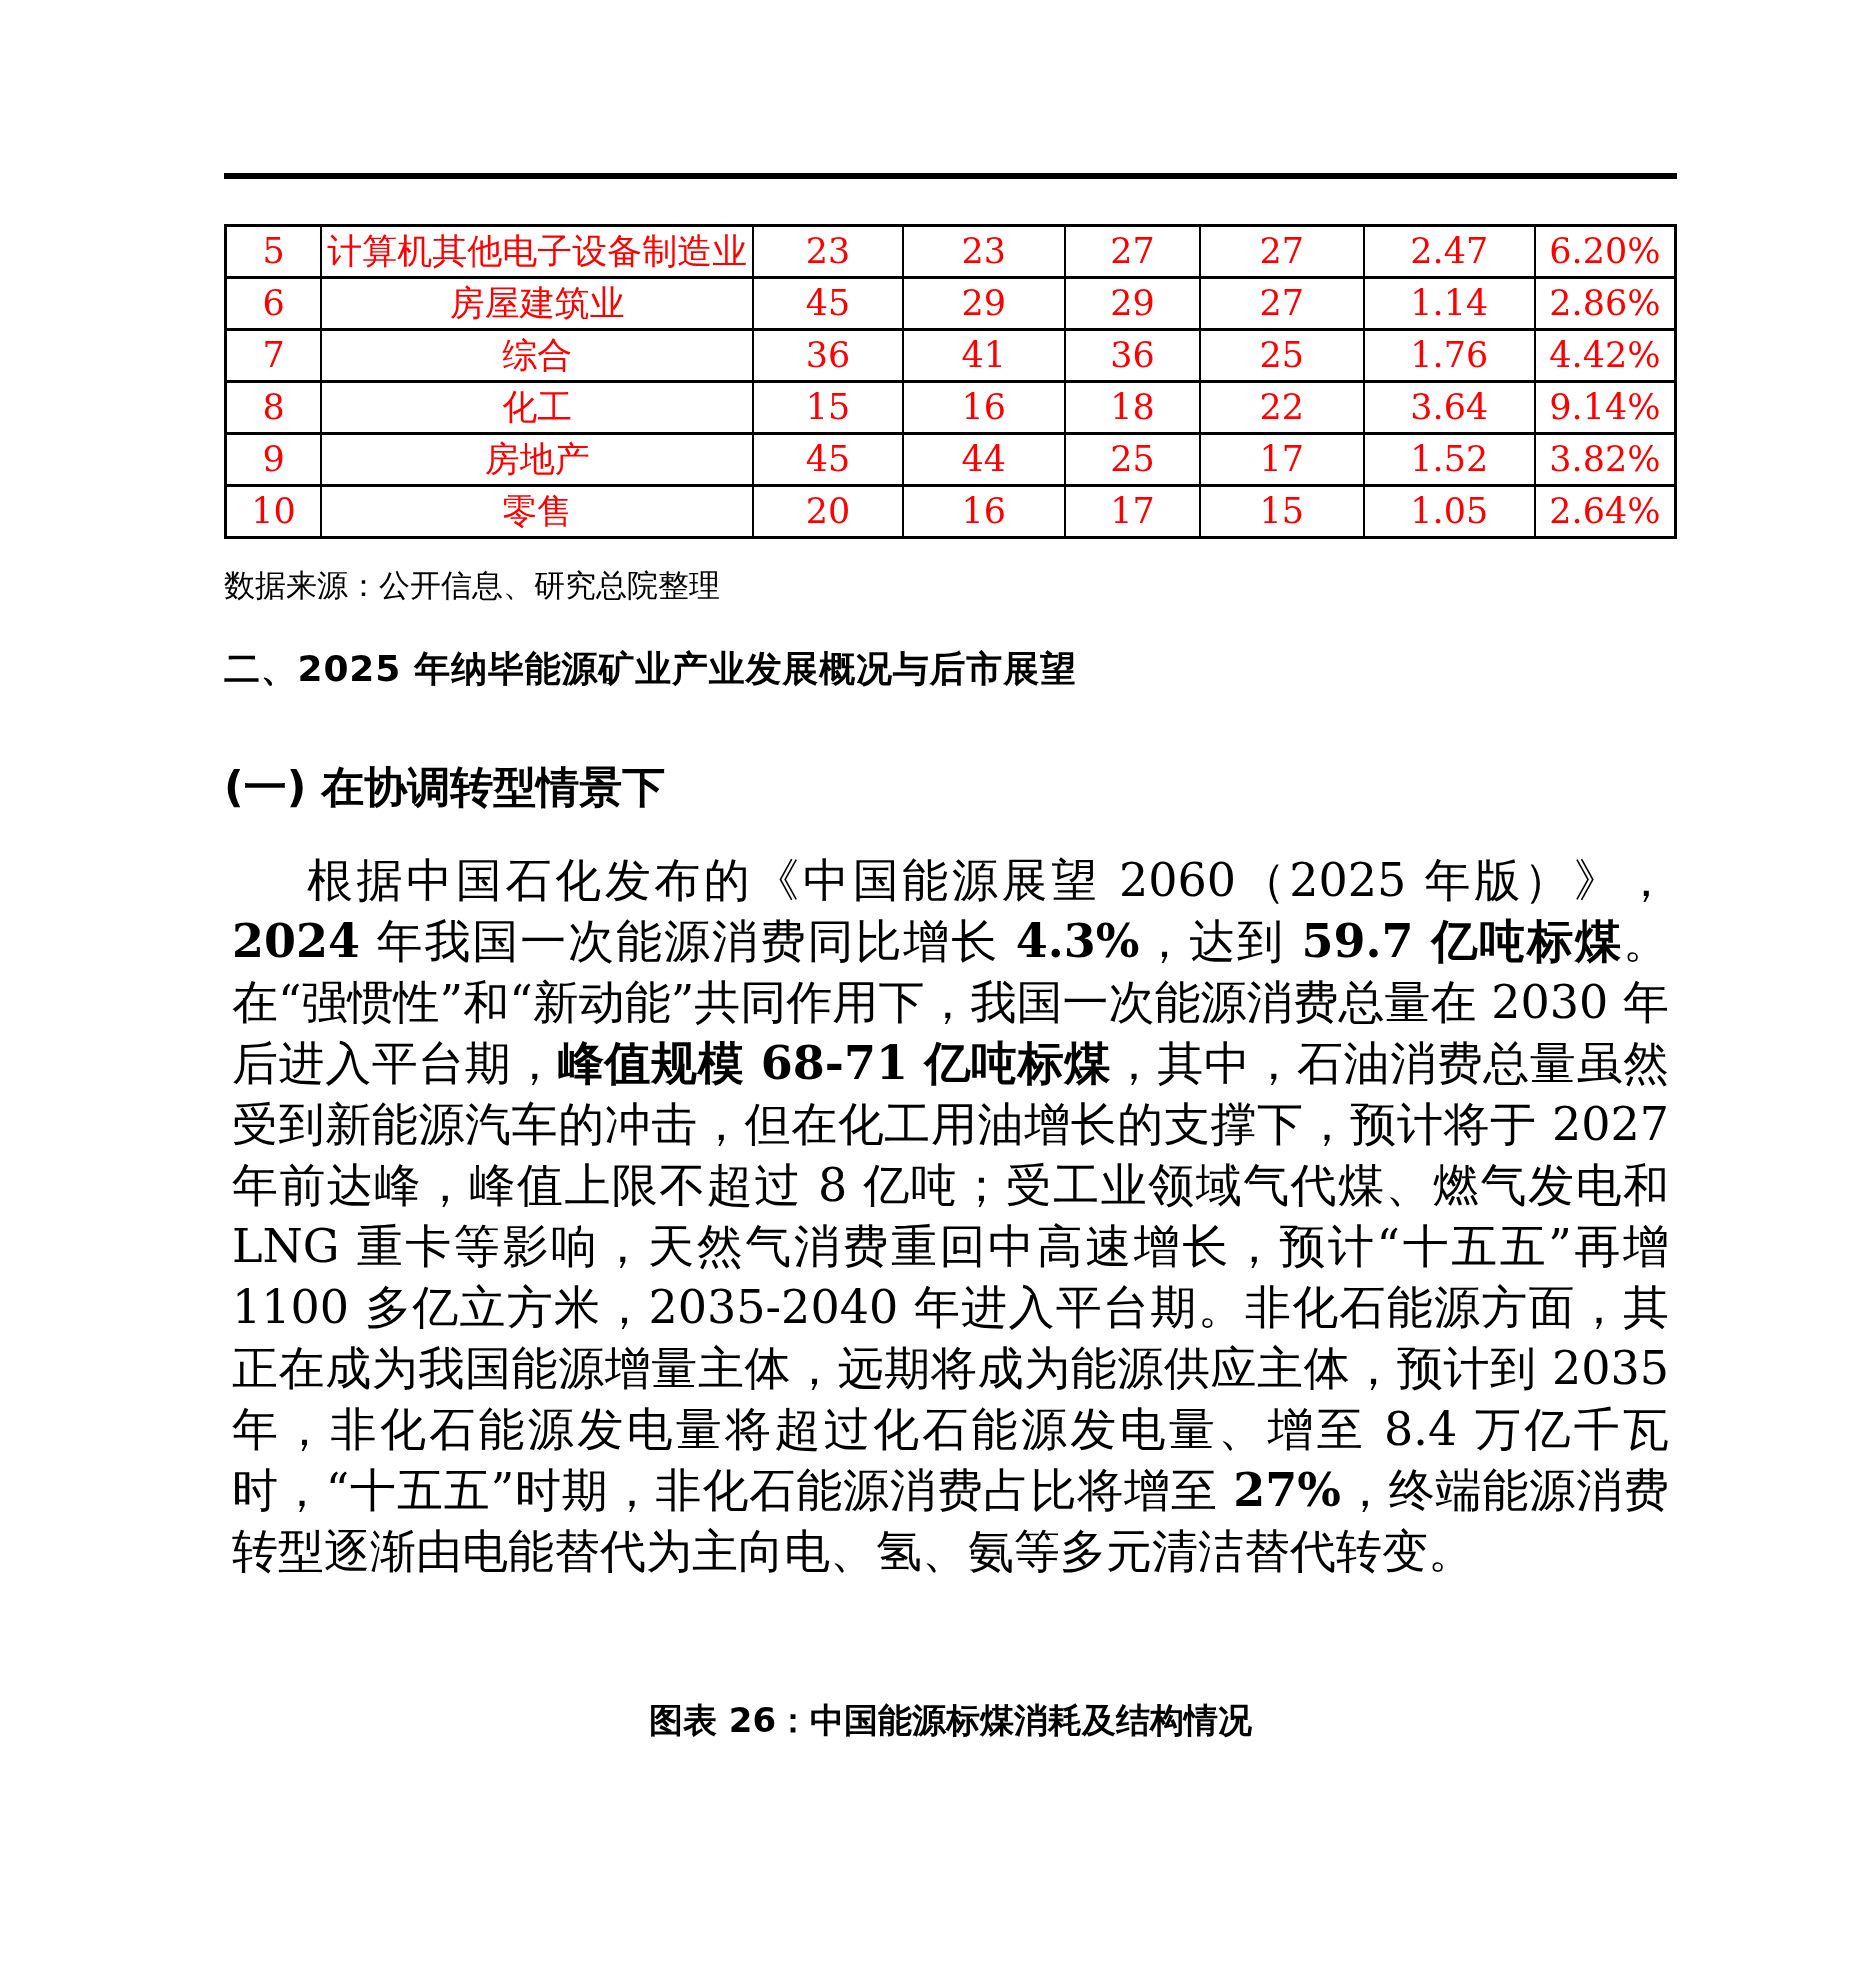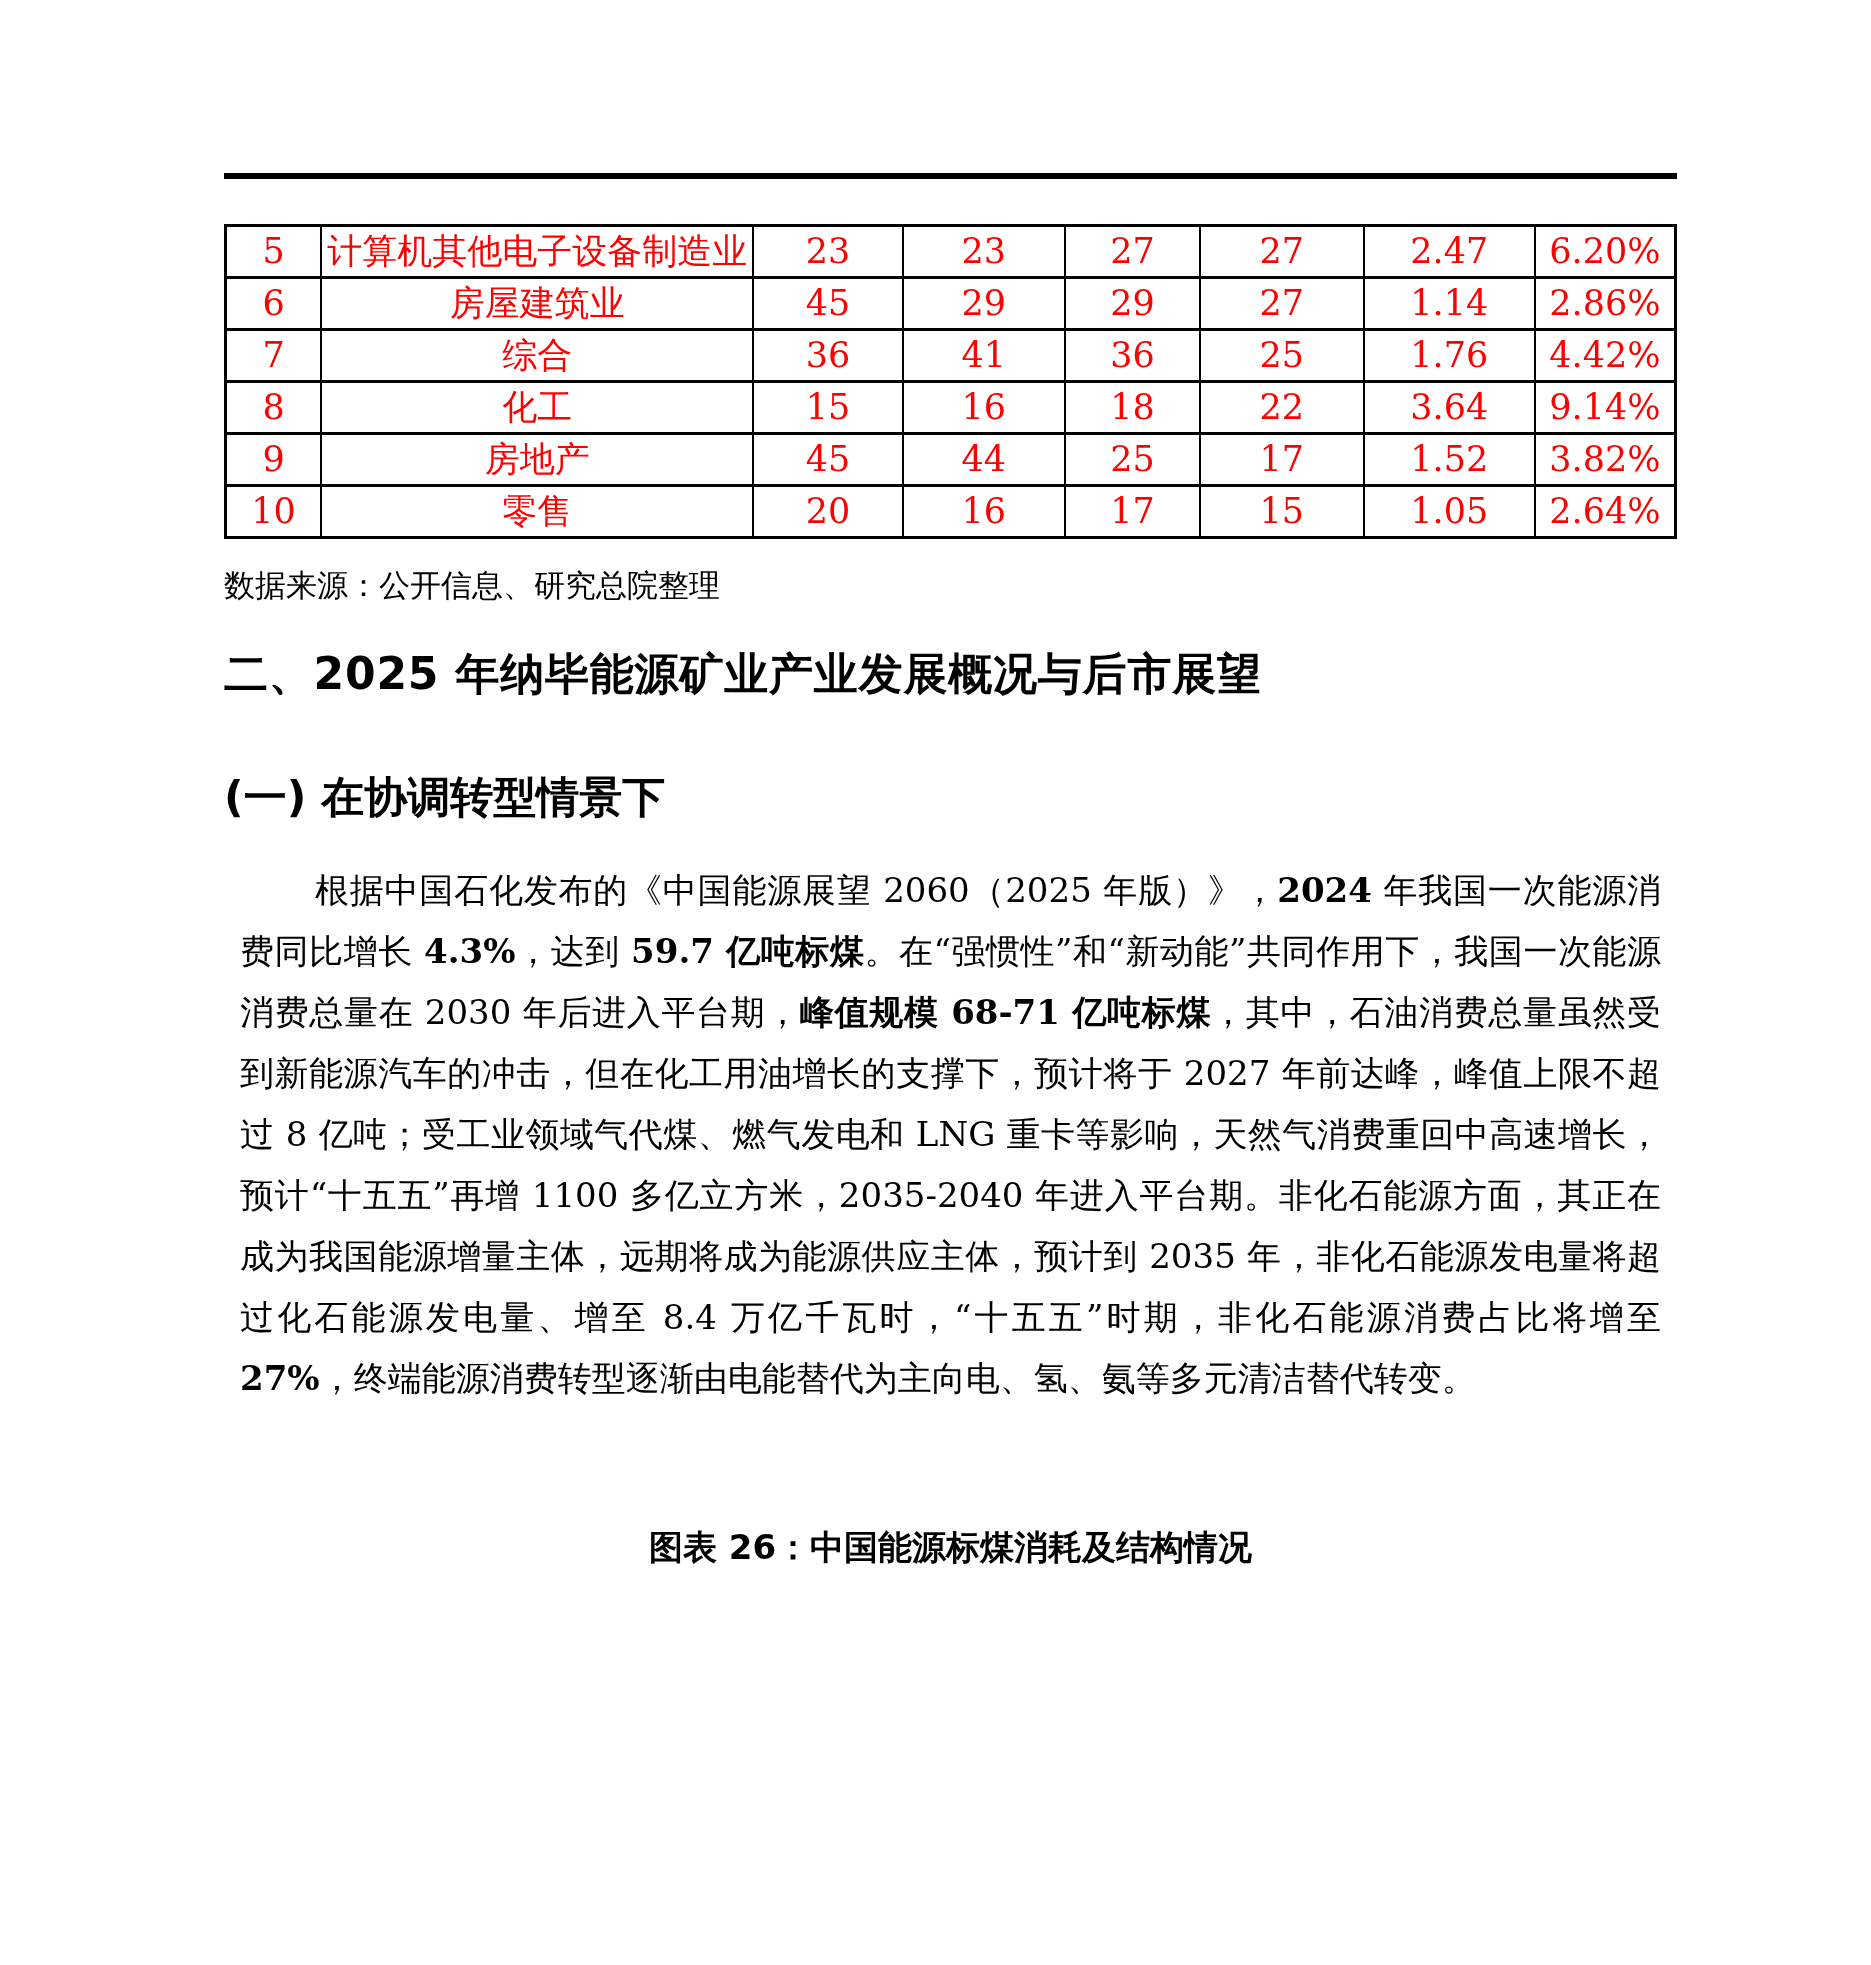--- a/index.html
+++ b/index.html
@@ -21,30 +21,30 @@
     border-top:3.5px solid #000;border-bottom:3.5px solid #000;
     height:39px;text-align:center;vertical-align:middle;
     font-size:35px;overflow:hidden;white-space:nowrap;
   }
   .t1{border:3.5px solid #000;}
 
   .caption{font-size:31px;line-height:46px;margin-top:23px;}
 
   .h1{
     font-family:"DejaVu Sans","Liberation Sans",sans-serif;font-weight:bold;
-    font-size:44px;line-height:1.25;margin-top:38px;letter-spacing:0.8px;
+    font-size:36px;line-height:1.25;margin-top:38px;letter-spacing:0.8px;
   }
   .h2{
     font-family:"DejaVu Sans","Liberation Sans",sans-serif;font-weight:bold;
     font-size:43px;line-height:1.25;margin-top:70px;
   }
 
   .para{
-    font-size:34px;line-height:61px;text-align:justify;
-    text-indent:75px;margin:16px;
+    font-size:46px;line-height:61px;text-align:justify;
+    text-indent:75px;margin:8px;
   }
   .para-first{margin-top:36px;}
   .para + .para{margin-top:59px;}
   .para .b{font-weight:bold;}
 
   .chart-caption{
     font-family:"DejaVu Sans","Liberation Sans",sans-serif;font-weight:bold;
     font-size:34px;text-align:center;margin-top:116px;
   }
 </style>

